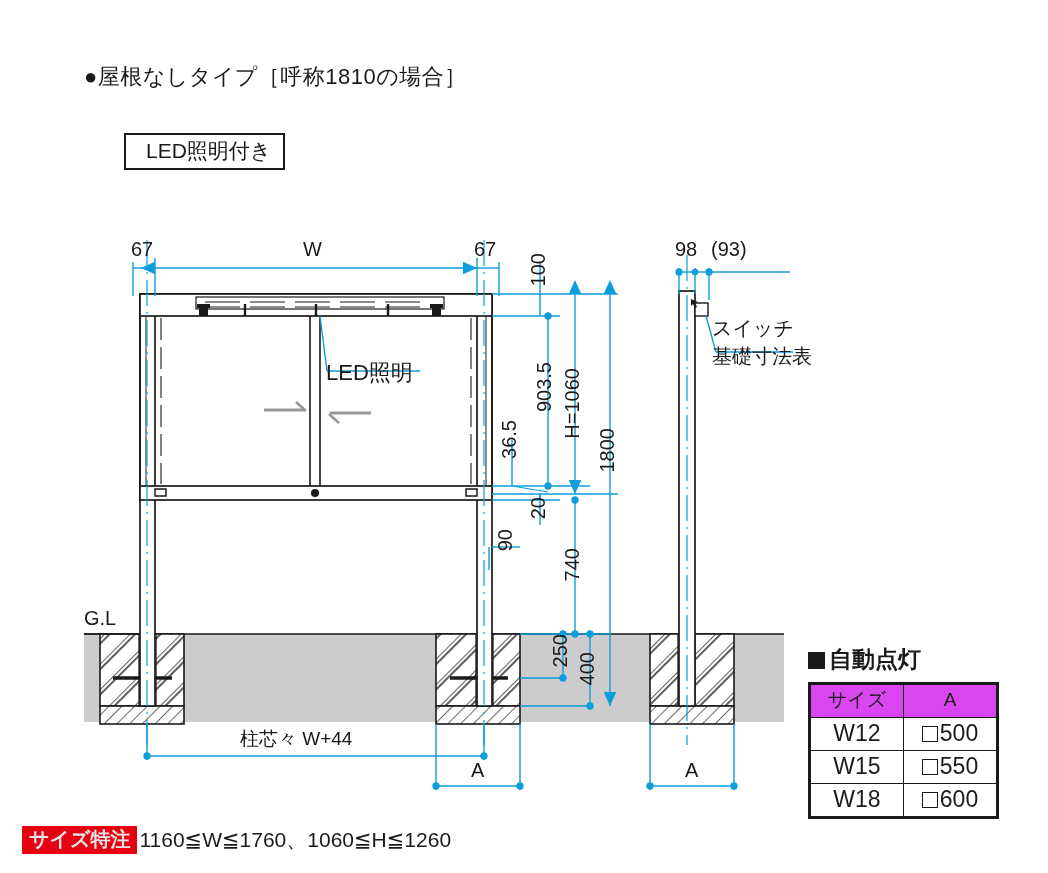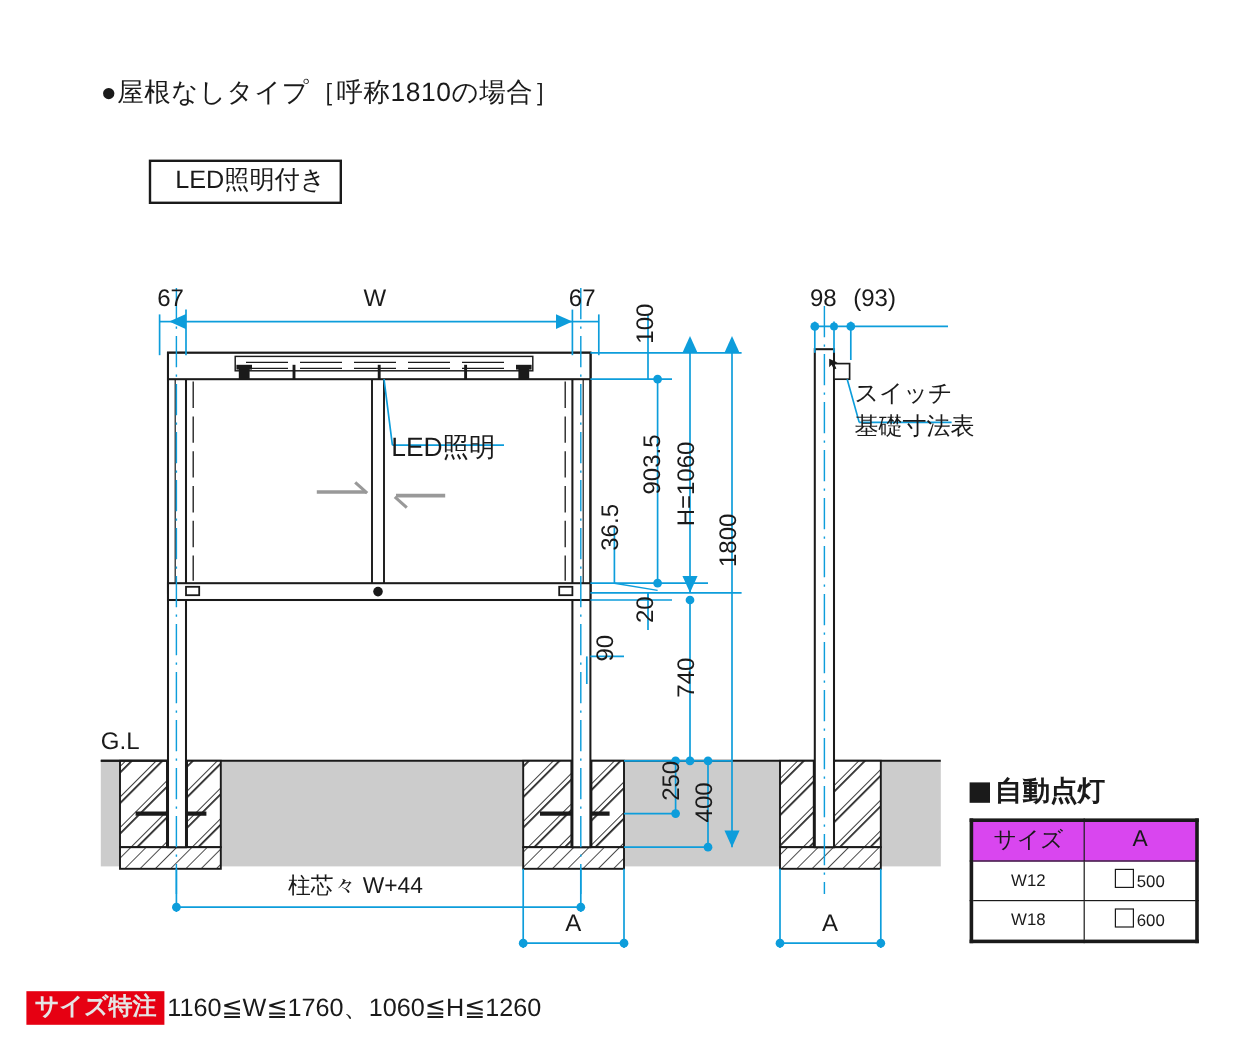--- a/index.html
+++ b/index.html
@@ -22,21 +22,21 @@
   #table-title{
     left:808px;top:644px;font-size:23px;white-space:nowrap;font-weight:bold;
   }
   #table-title .sq{display:inline-block;width:17px;height:17px;background:#1a1a1a;
     margin-right:4px;vertical-align:-2px;}
   #base-table{
     left:808px;top:682px;border-collapse:collapse;border:3px solid #1a1a1a;
     background:#fff;
   }
   #base-table td,#base-table th{
-    border:1px solid #1a1a1a;font-size:14px;font-weight:normal;
+    border:1px solid #1a1a1a;font-size:23px;font-weight:normal;
     text-align:center;padding:1px 0 3px 0;width:92px;height:28px;
     font-family:"Liberation Sans",sans-serif;
   }
   #base-table thead th{background:#d946ef;font-size:19px;}
   #base-table td .osq{display:inline-block;width:14px;height:14px;
     border:1.5px solid #1a1a1a;margin-right:2px;vertical-align:-1px;}
   
   #note-wrap{left:22px;top:826px;display:flex;align-items:center;}
   #note-badge{
     background:#e60012;color:#e5e5e5;font-size:20px;font-weight:bold;
@@ -299,20 +299,24 @@
       <th>サイズ</th>
       <th>A</th>
     </tr>
   </thead>
   <tbody>
     <tr>
       <td>W12</td>
       <td><span class="osq"></span><span>500</span></td>
     </tr>
     <tr>
+      <td>W15</td>
+      <td><span class="osq"></span><span>550</span></td>
+    </tr>
+    <tr>
       <td>W18</td>
       <td><span class="osq"></span><span>600</span></td>
     </tr>
   </tbody>
 </table>
 
 <div class="abs" id="note-wrap">
   <div id="note-badge">サイズ特注</div>
   <div id="note-text">1160≦W≦1760、1060≦H≦1260</div>
 </div>

